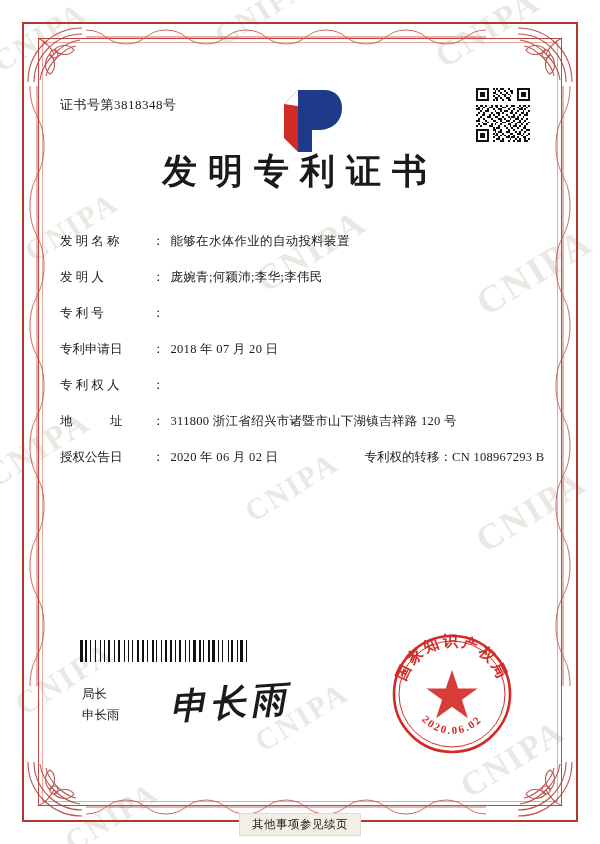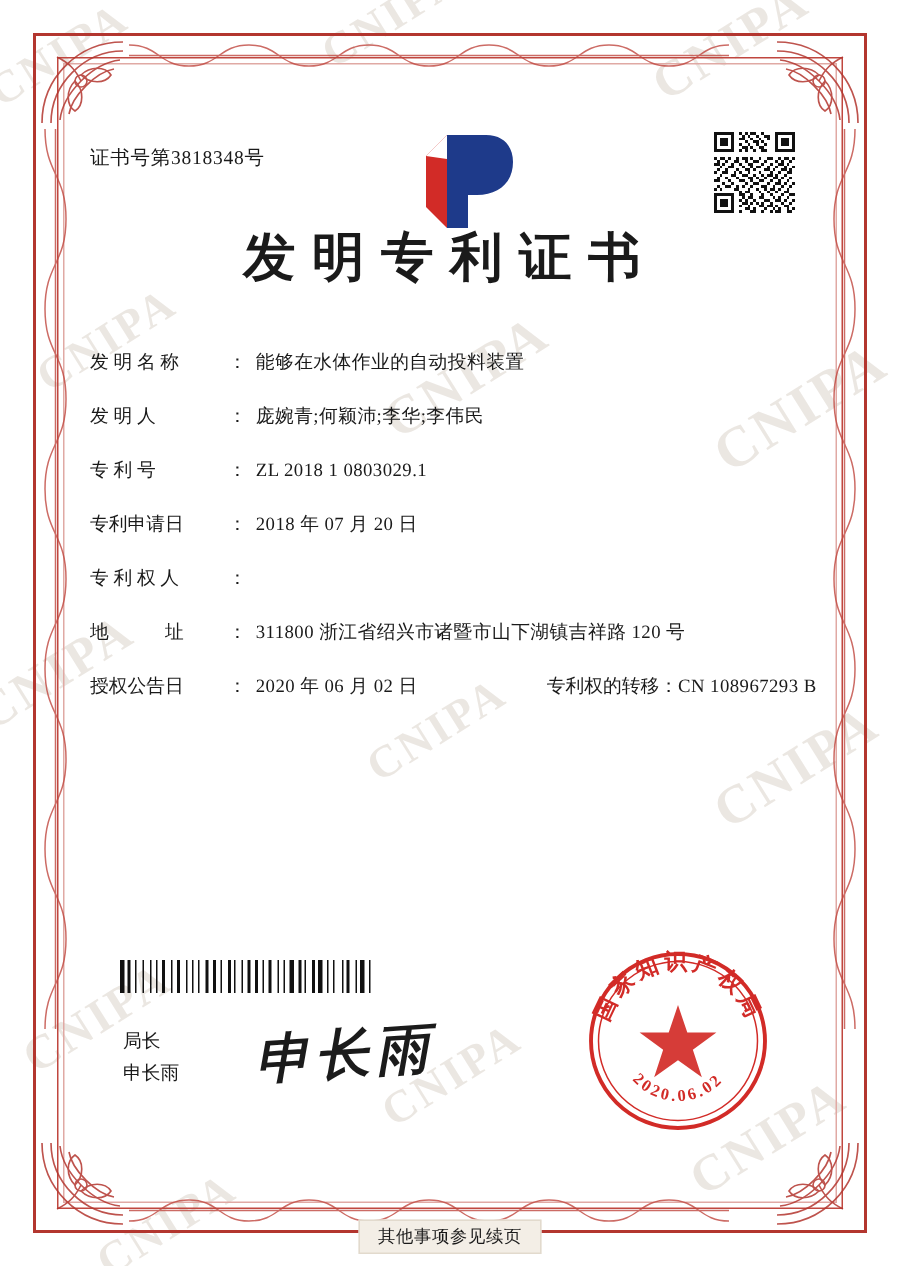--- a/index.html
+++ b/index.html
@@ -579,21 +579,20 @@
 
       <div class="field-row">
         <span class="field-label">发 明 人</span>
         <span class="field-colon">：</span>
         <span class="field-value">庞婉青;何颖沛;李华;李伟民</span>
       </div>
 
       <div class="field-row">
         <span class="field-label">专 利 号</span>
         <span class="field-colon">：</span>
-        <span class="field-value">ZL 2018 1 0803029.1</span>
       </div>
 
       <div class="field-row">
         <span class="field-label">专利申请日</span>
         <span class="field-colon">：</span>
         <span class="field-value">2018 年 07 月 20 日</span>
       </div>
 
       <div class="field-row">
         <span class="field-label">专 利 权 人</span>

